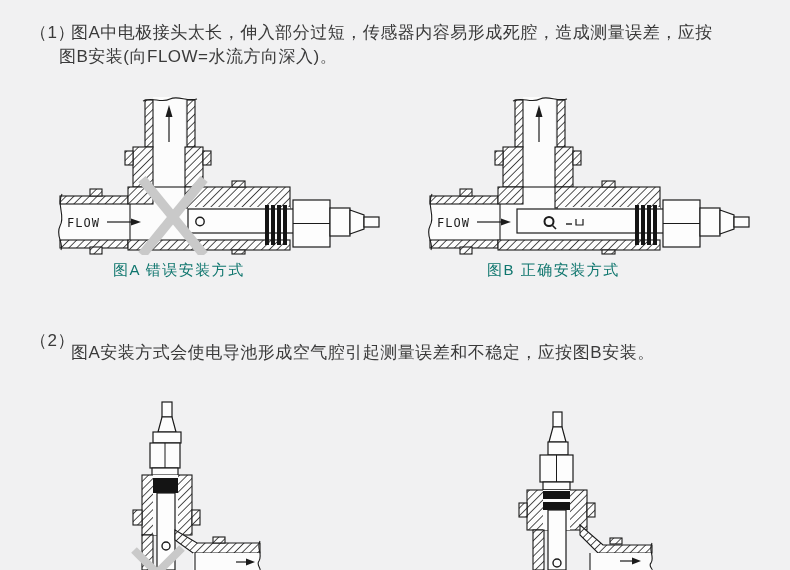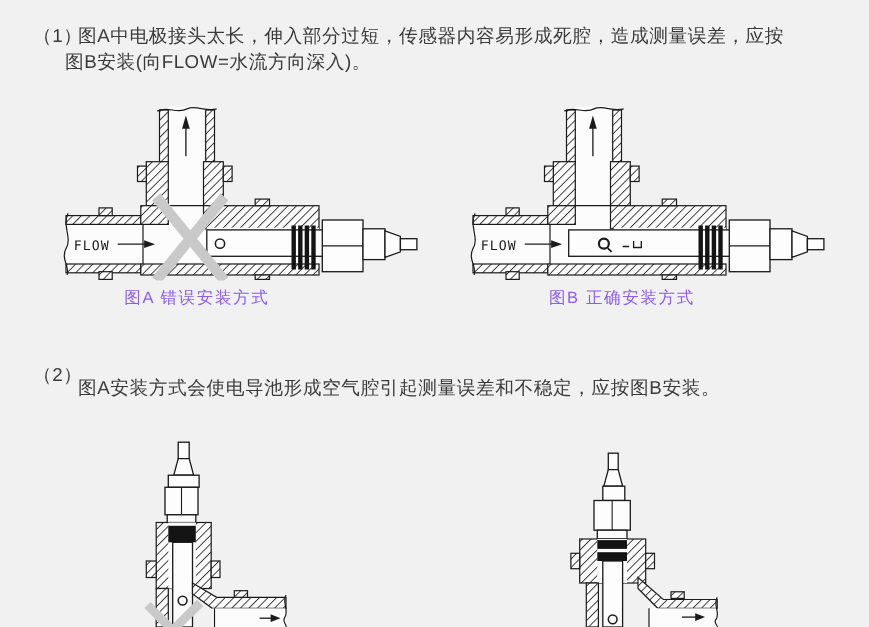--- a/index.html
+++ b/index.html
@@ -14,21 +14,21 @@
     position:absolute;
     font-size:17px;
     line-height:24px;
     color:#3a3a3a;
     letter-spacing:0.5px;
     white-space:nowrap;
   }
   .cap{
     position:absolute;
     font-size:15px;
-    color:#8b5cf6;
+    color:#0f766e;
     letter-spacing:1.5px;
     white-space:nowrap;
   }
   .fig{position:absolute;}
   .flowtext{
     font-family:"DejaVu Sans Mono", monospace;
     font-size:12px;
     letter-spacing:1px;
     fill:#1b1b1b;
   }
@@ -176,21 +176,21 @@
       <rect x="233" y="110" width="4" height="40" fill="#141414"></rect>
       <rect x="243" y="105" width="37" height="47" fill="#fdfdfd" stroke="#1b1b1b" stroke-width="1.2"></rect>
       <line x1="243" y1="128.5" x2="280" y2="128.5" stroke="#1b1b1b" stroke-width="1"></line>
       <rect x="280" y="113" width="20" height="28" fill="#fdfdfd" stroke="#1b1b1b" stroke-width="1.2"></rect>
       <polygon points="300,115 300,139 314,134 314,120" fill="#fdfdfd" stroke="#1b1b1b" stroke-width="1.2"></polygon>
       <rect x="314" y="122" width="15" height="10" fill="#fdfdfd" stroke="#1b1b1b" stroke-width="1.2"></rect>
     </g>
   </svg>
 
   <div class="cap" style="left:113px;top:261px;">图A 错误安装方式</div>
-  <div class="cap" style="left:487px;top:261px;margin-left:12px;">图B 正确安装方式</div>
+  <div class="cap" style="left:487px;top:261px;">图B 正确安装方式</div>
 
   <span class="txt" style="left:30px;top:329px;">（2）</span>
   <span class="txt" style="left:71px;top:341px;">图A安装方式会使电导池形成空气腔引起测量误差和不稳定，应按图B安装。</span>
 
   <svg class="fig" style="left:90px;top:393px;" width="270" height="177" viewBox="0 0 270 177">
     <defs>
       <pattern id="hC" width="5.5" height="5.5" patternUnits="userSpaceOnUse" patternTransform="rotate(45)">
         <rect width="5.5" height="5.5" fill="#fdfdfd"></rect>
         <line x1="0" y1="0" x2="0" y2="5.5" stroke="#333" stroke-width="1.7"></line>
       </pattern>

